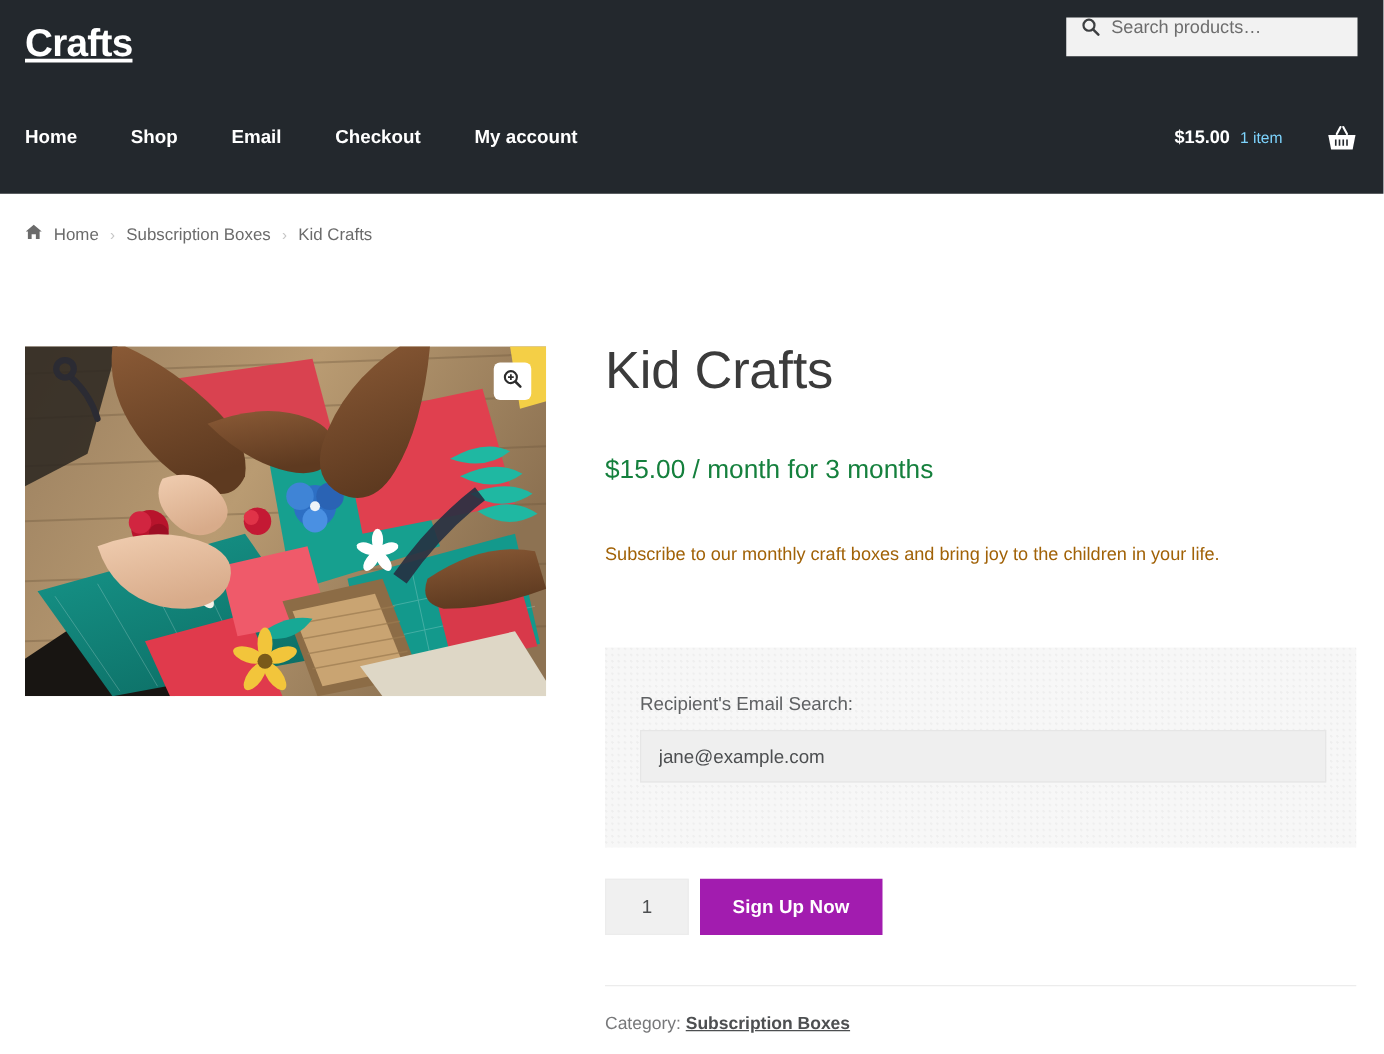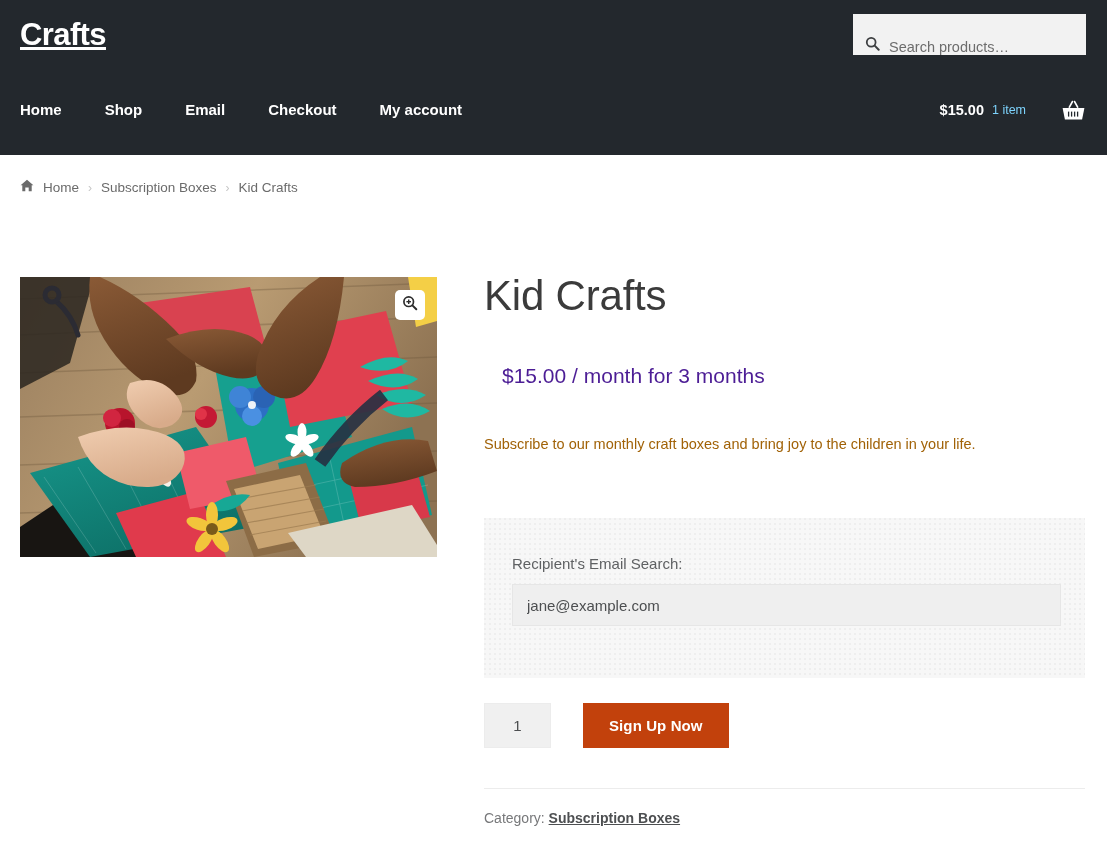--- a/index.html
+++ b/index.html
@@ -22,23 +22,23 @@
   .site-title {
     position: absolute; left: 20px; top: 16px;
     color: #ffffff;
     font-size: 31px;
     font-weight: bold;
     letter-spacing: -0.6px;
     line-height: 38px;
   }
   .search-form {
     position: absolute; right: 21px; top: 14px;
-    width: 233px; height: 41px;
+    width: 233px; height: 31px;
     background: #f2f2f2;
-    display: flex; align-items: flex-end;
+    display: flex; align-items: flex-start;
     padding: 0 12px;
   }
   .search-icon { flex: 0 0 auto; margin-right: 9px; display:block; }
   .search-input {
     flex: 1 1 auto;
     border: none; outline: none; background: transparent;
     font-family: "Liberation Sans", sans-serif;
     font-size: 14.5px; color: #4a4a4a;
     padding: 0;
   }
@@ -105,23 +105,23 @@
   .product-summary { position: absolute; left: 484px; top: 270px; width: 601px; }
   .product-title {
     margin: 0;
     font-size: 42px;
     font-weight: normal;
     color: #3b3b3b;
     line-height: 52px;
     letter-spacing: -0.2px;
   }
   .product-price {
-    margin: 40px 0 0 18px;
+    margin: 40px 0 0 0;
     font-size: 21px;
-    color: #4c1d95;
+    color: #15803d;
     line-height: 28px;
   }
   .product-desc {
     margin: 43px 0 0 0;
     font-size: 14.5px;
     color: #a16207;
     line-height: 22px;
   }
 
   
@@ -172,24 +172,24 @@
   .qty-input {
     width: 67px; height: 45px;
     background: #f0f0f0;
     border: 1px solid #ececec;
     outline: none;
     text-align: center;
     font-family: "Liberation Sans", sans-serif;
     font-size: 15px; color: #4c4e50;
   }
   .signup-button {
-    margin-left: 32px;
+    margin-left: 9px;
     height: 45px;
     padding: 2px 26px;
-    background: #c2410c;
+    background: #a21caf;
     border: none;
     color: #ffffff;
     font-family: "Liberation Sans", sans-serif;
     font-size: 15px; font-weight: bold;
     letter-spacing: 0.1px;
     cursor: pointer;
   }
 
   
   .product-meta-divider {

